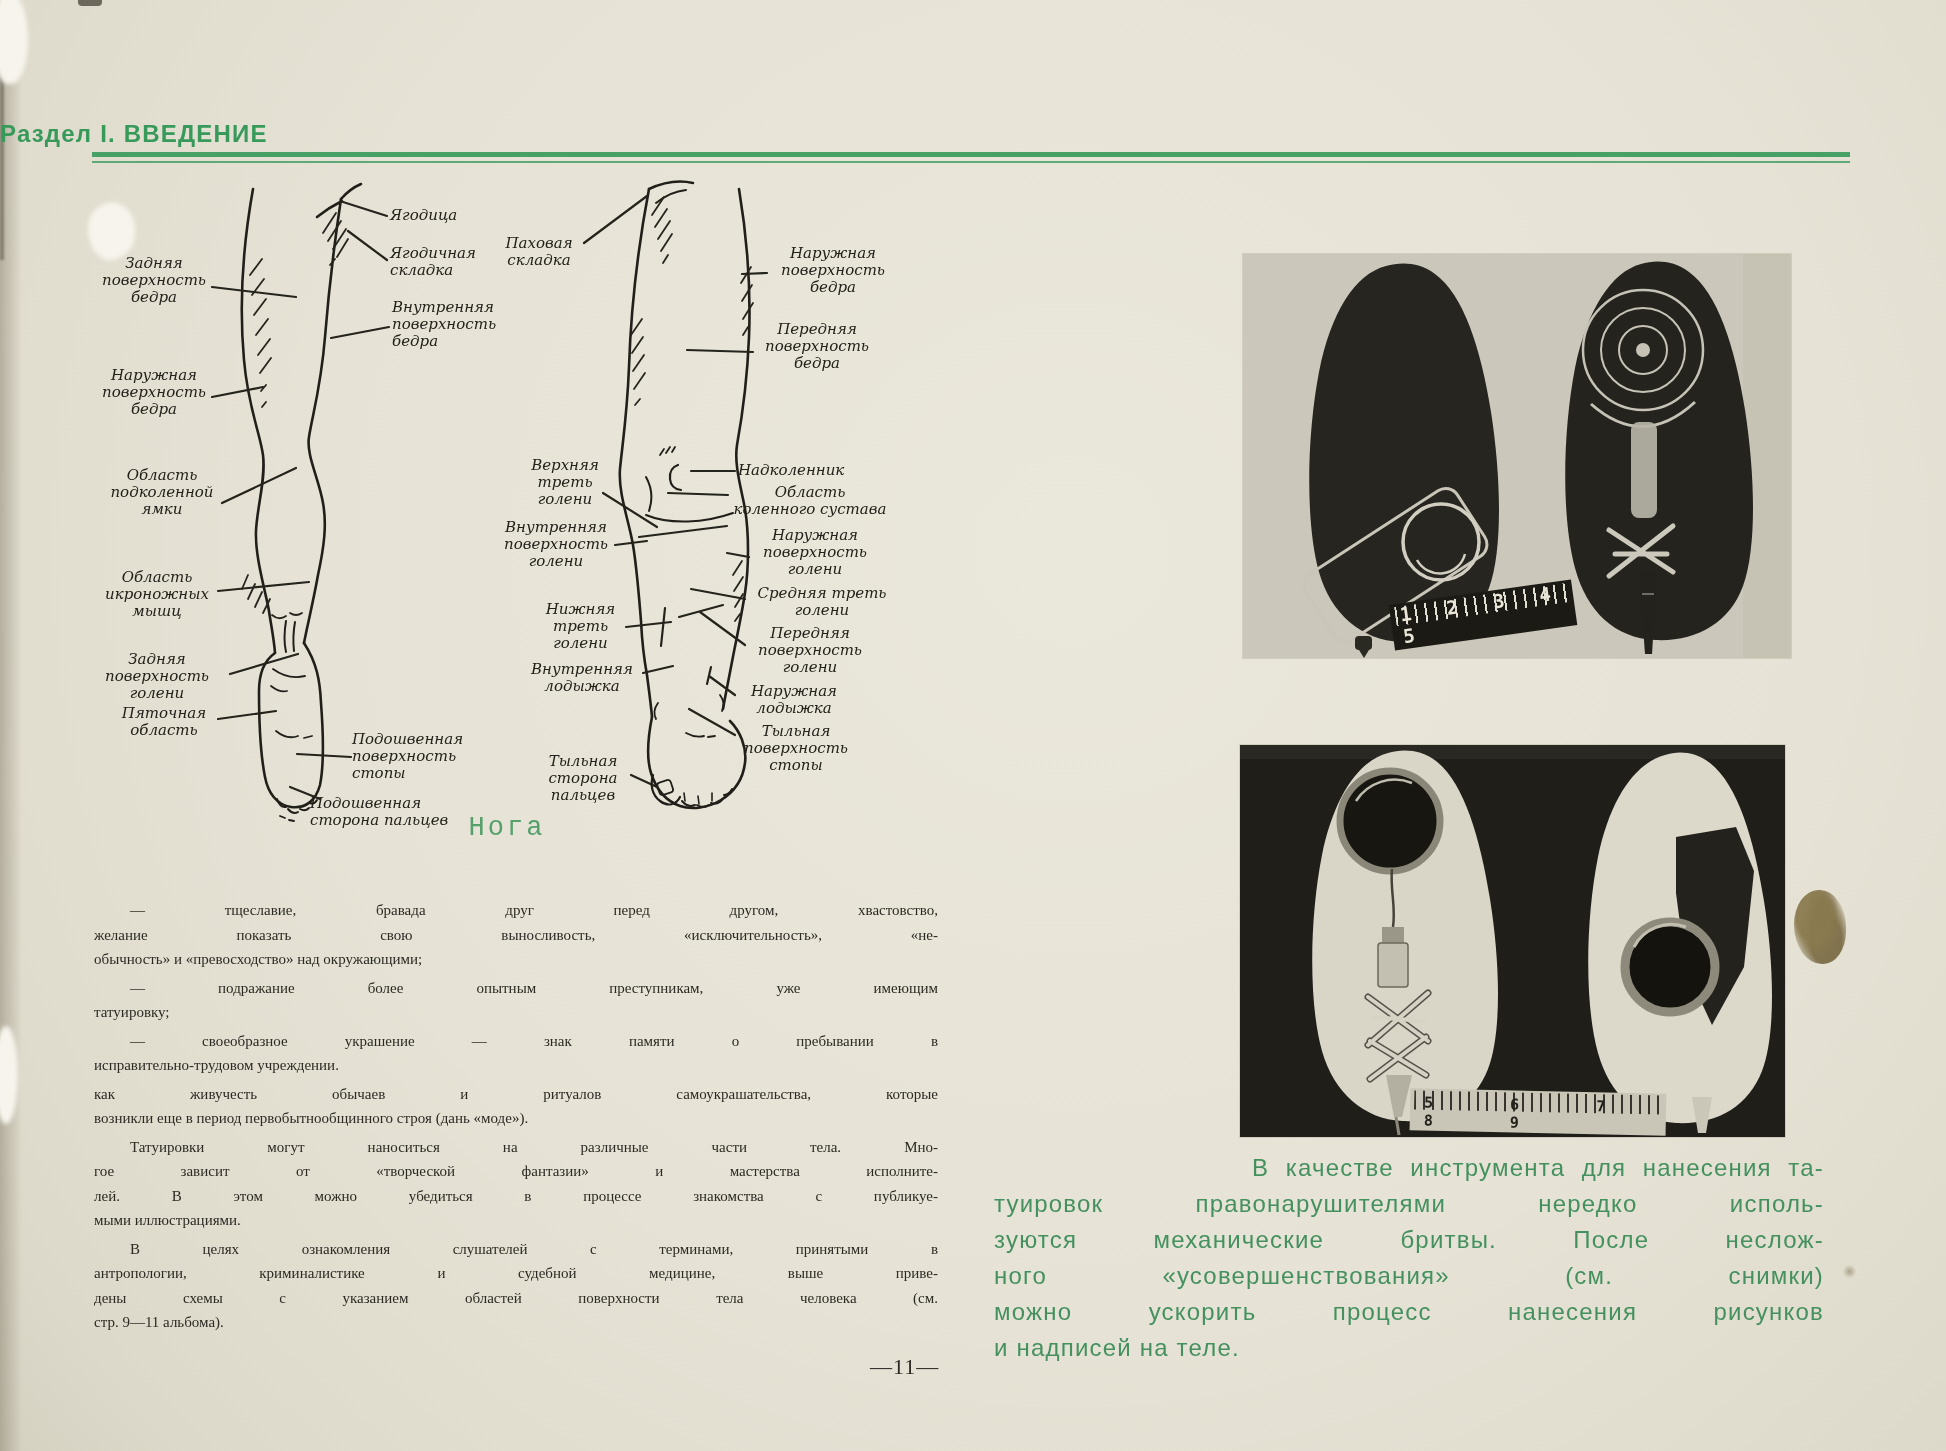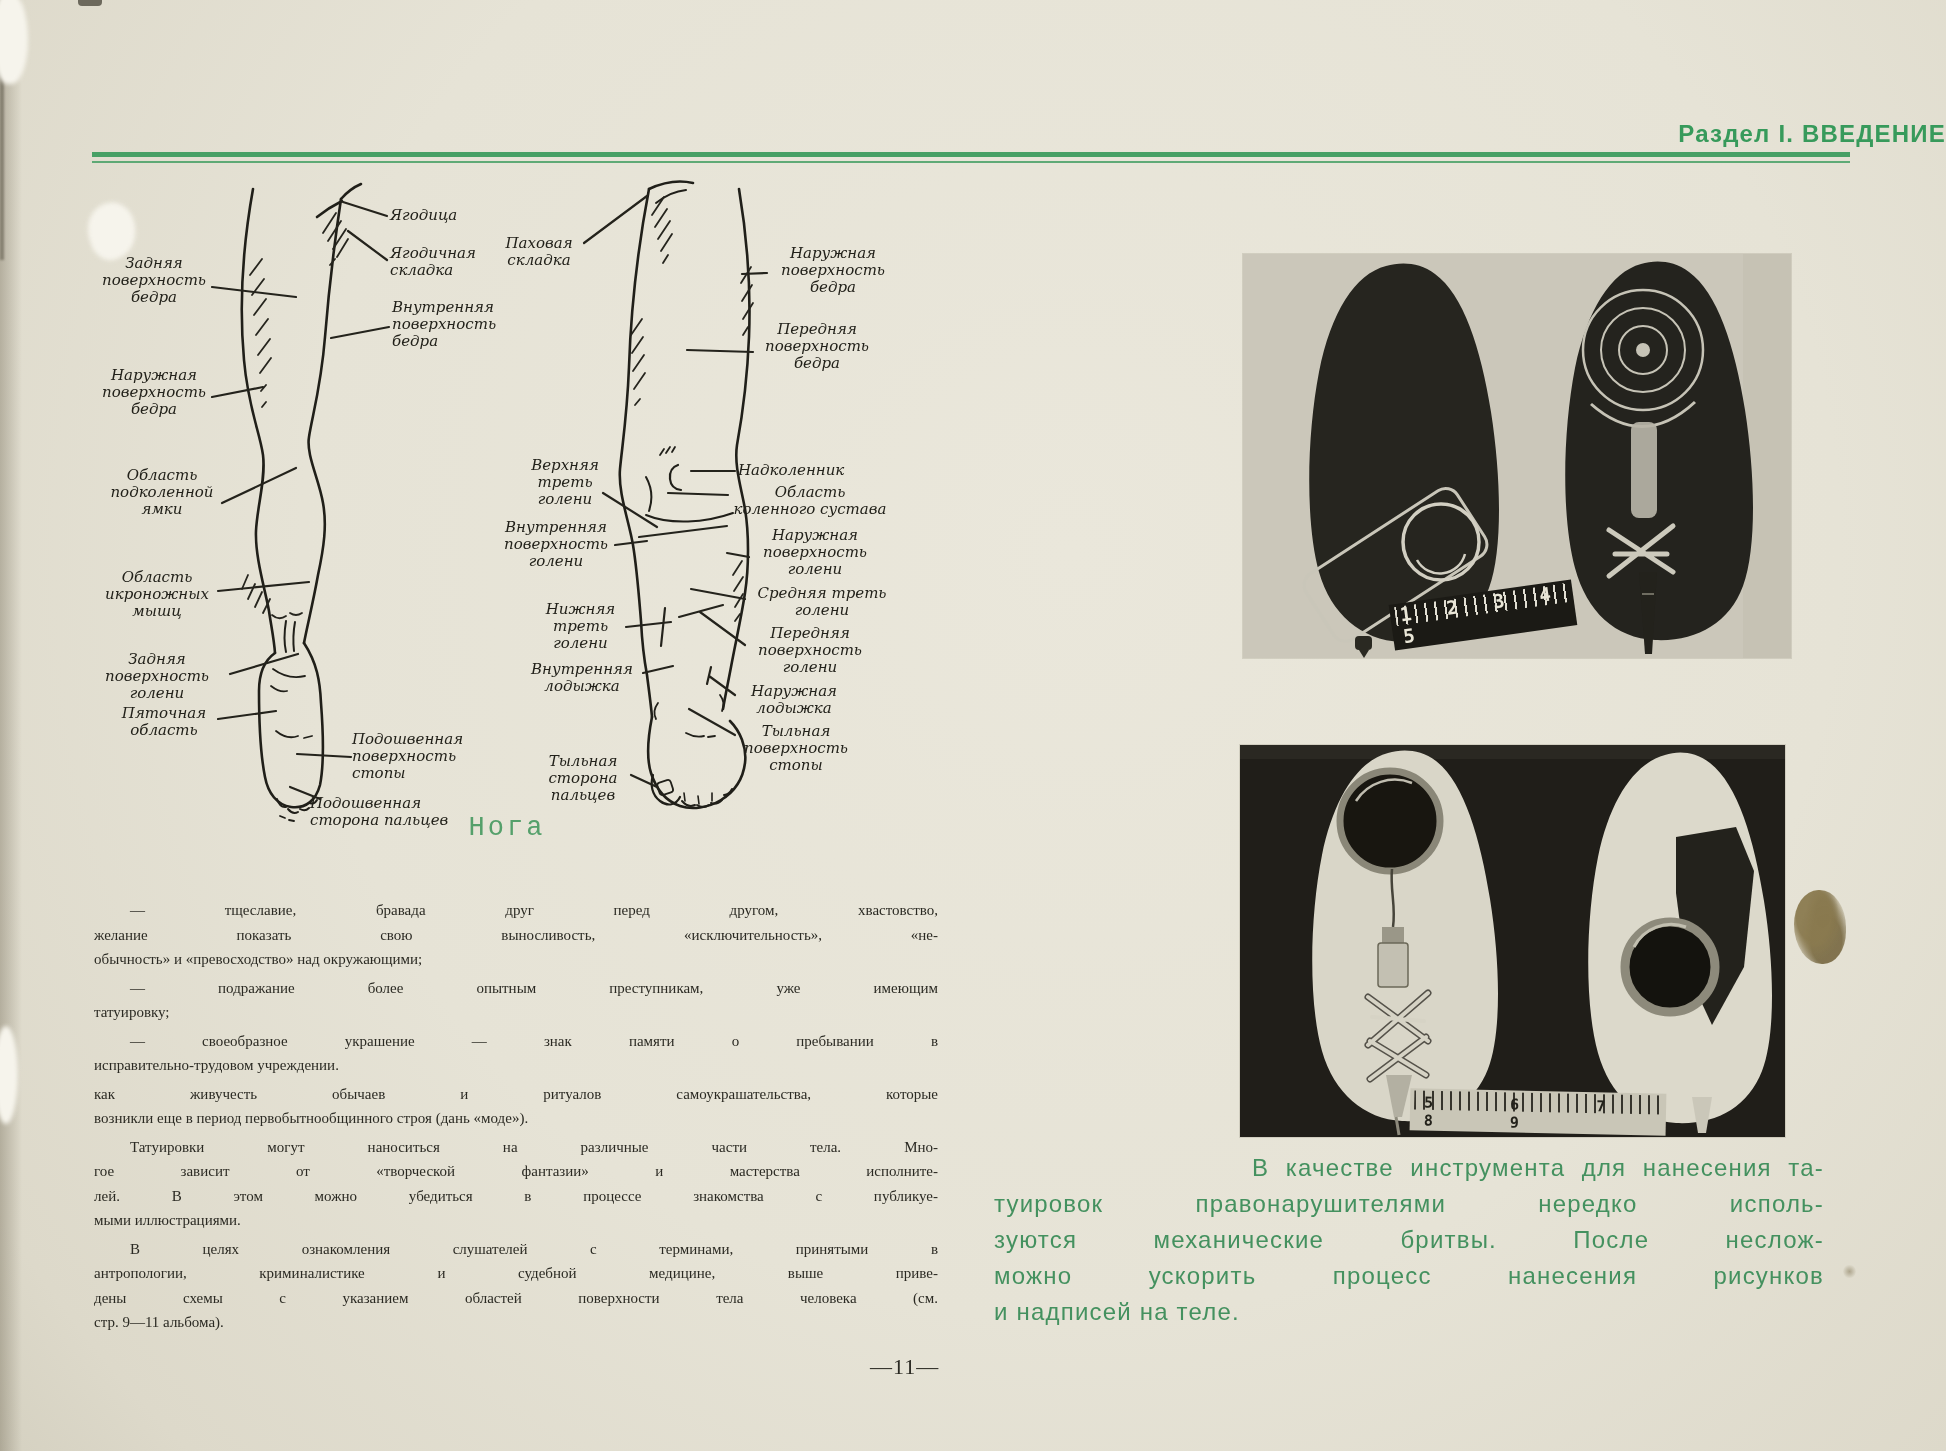--- a/index.html
+++ b/index.html
@@ -20,21 +20,21 @@
   .stain-big{position:absolute;left:1794px;top:890px;width:52px;height:74px;
     background:
       radial-gradient(ellipse at 38% 35%, rgba(138,122,79,.95) 0 38%, rgba(138,122,79,0) 66%),
       radial-gradient(ellipse at 62% 68%, rgba(118,103,64,.9) 0 34%, rgba(118,103,64,0) 62%),
       radial-gradient(ellipse at 55% 30%, rgba(90,78,46,.8) 0 16%, rgba(90,78,46,0) 40%);
     border-radius:48% 52% 45% 55%; filter:blur(.6px);}
   .stain-small{position:absolute;left:1843px;top:1264px;width:13px;height:15px;border-radius:50%;
     background:radial-gradient(circle, rgba(130,118,86,.55), rgba(130,118,86,0) 70%);}
 
   
-  .header{position:absolute;left:0;top:120px;width:100%;text-align:right;
+  .header{position:absolute;left:0;top:120px;width:100%;text-align:left;
     font-family:"Liberation Sans", sans-serif;font-size:24px;font-weight:700;
     letter-spacing:1.2px;color:#379a5b;}
   .rule{position:absolute;left:92px;width:1758px;background:#47a065;}
   .rule-thick{top:152px;height:5px;}
   .rule-thin{top:161px;height:2px;opacity:.85;}
 
   
   .diagram{position:absolute;left:90px;top:175px;width:820px;height:690px;}
   .diagram svg{position:absolute;left:0;top:0;}
   .leg-label{position:absolute;font-family:"DejaVu Serif", serif;font-style:italic;
@@ -337,20 +337,21 @@
     </svg>
     <div class="ruler ruler-bottom">
       <div class="nums">5 6 7 8 9</div>
     </div>
   </div>
 
   <div class="caption-green">
       <div class="tline first">В качестве инструмента для нанесения та-</div>
       <div class="tline">туировок правонарушителями нередко исполь-</div>
       <div class="tline">зуются механические бритвы. После неслож-</div>
+      <div class="tline">ного «усовершенствования» (см. снимки)</div>
       <div class="tline">можно ускорить процесс нанесения рисунков</div>
       <div class="tline last">и надписей на теле.</div>
     </div>
 
   <div class="stain-big"></div>
   <div class="stain-small"></div>
 
   <div class="page-number">—11—</div>
 
 </div>

